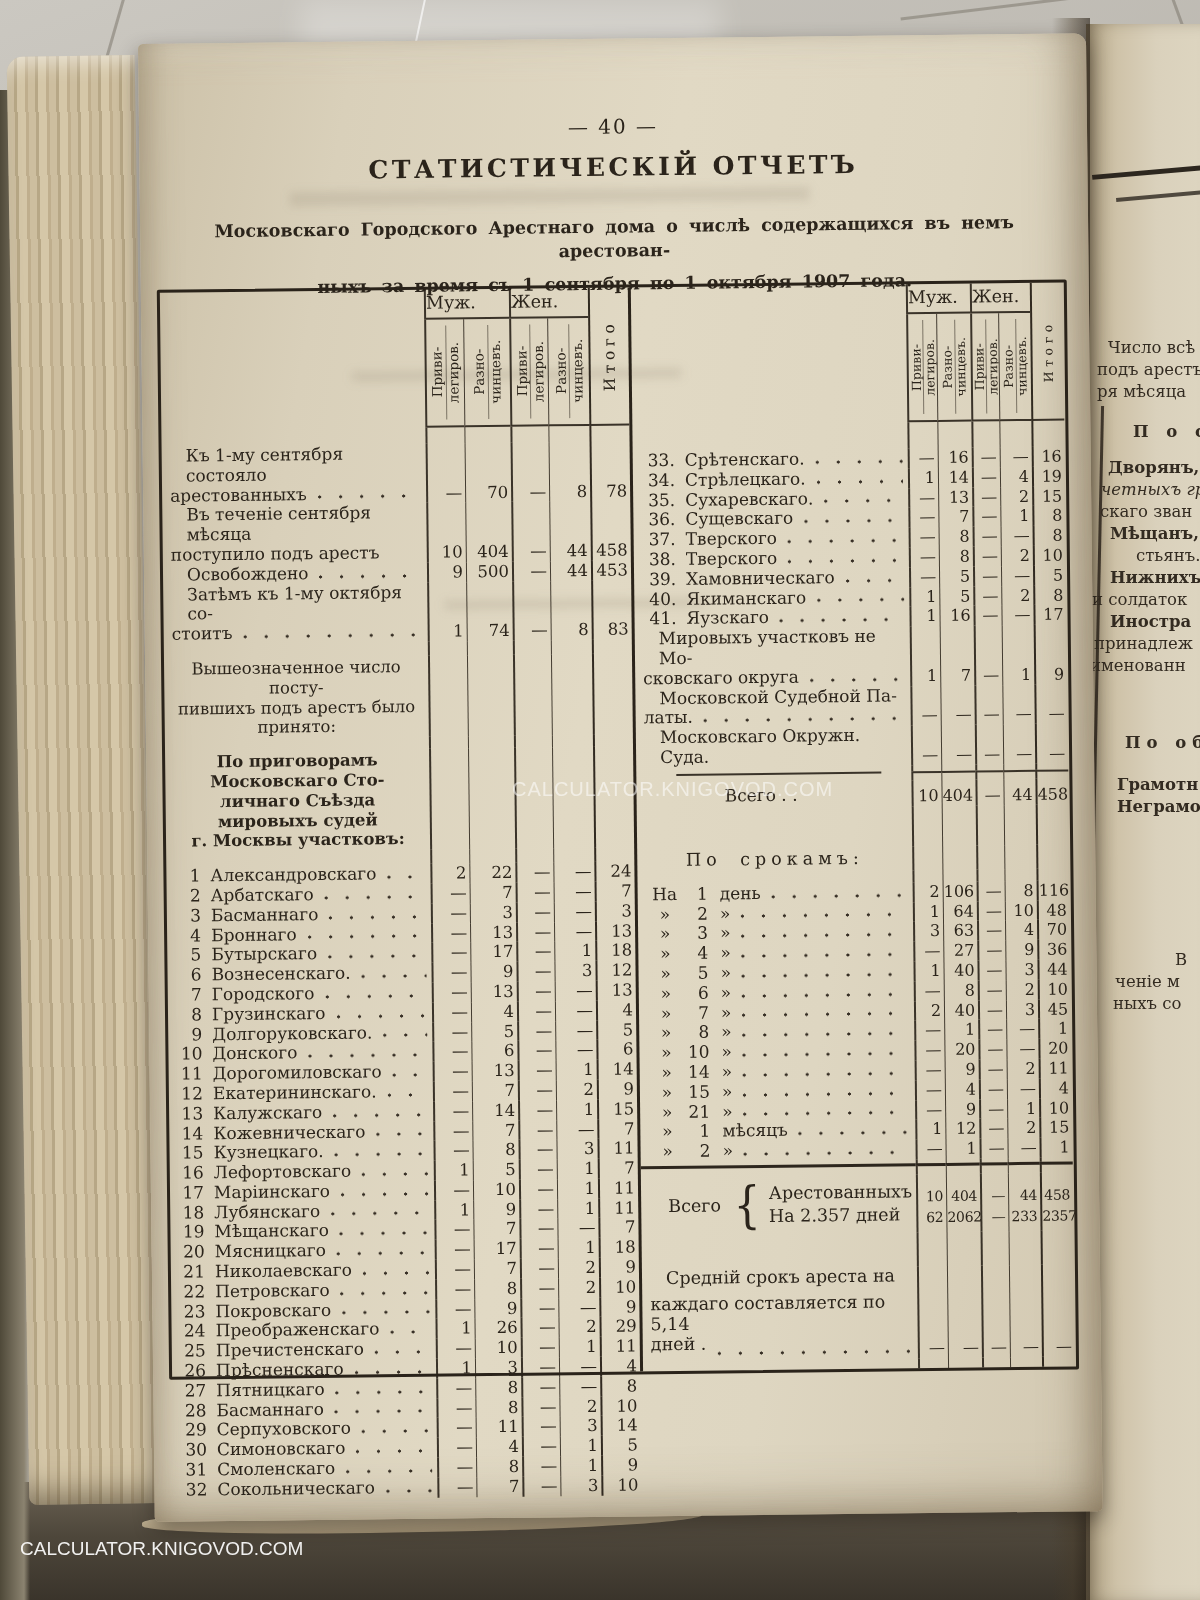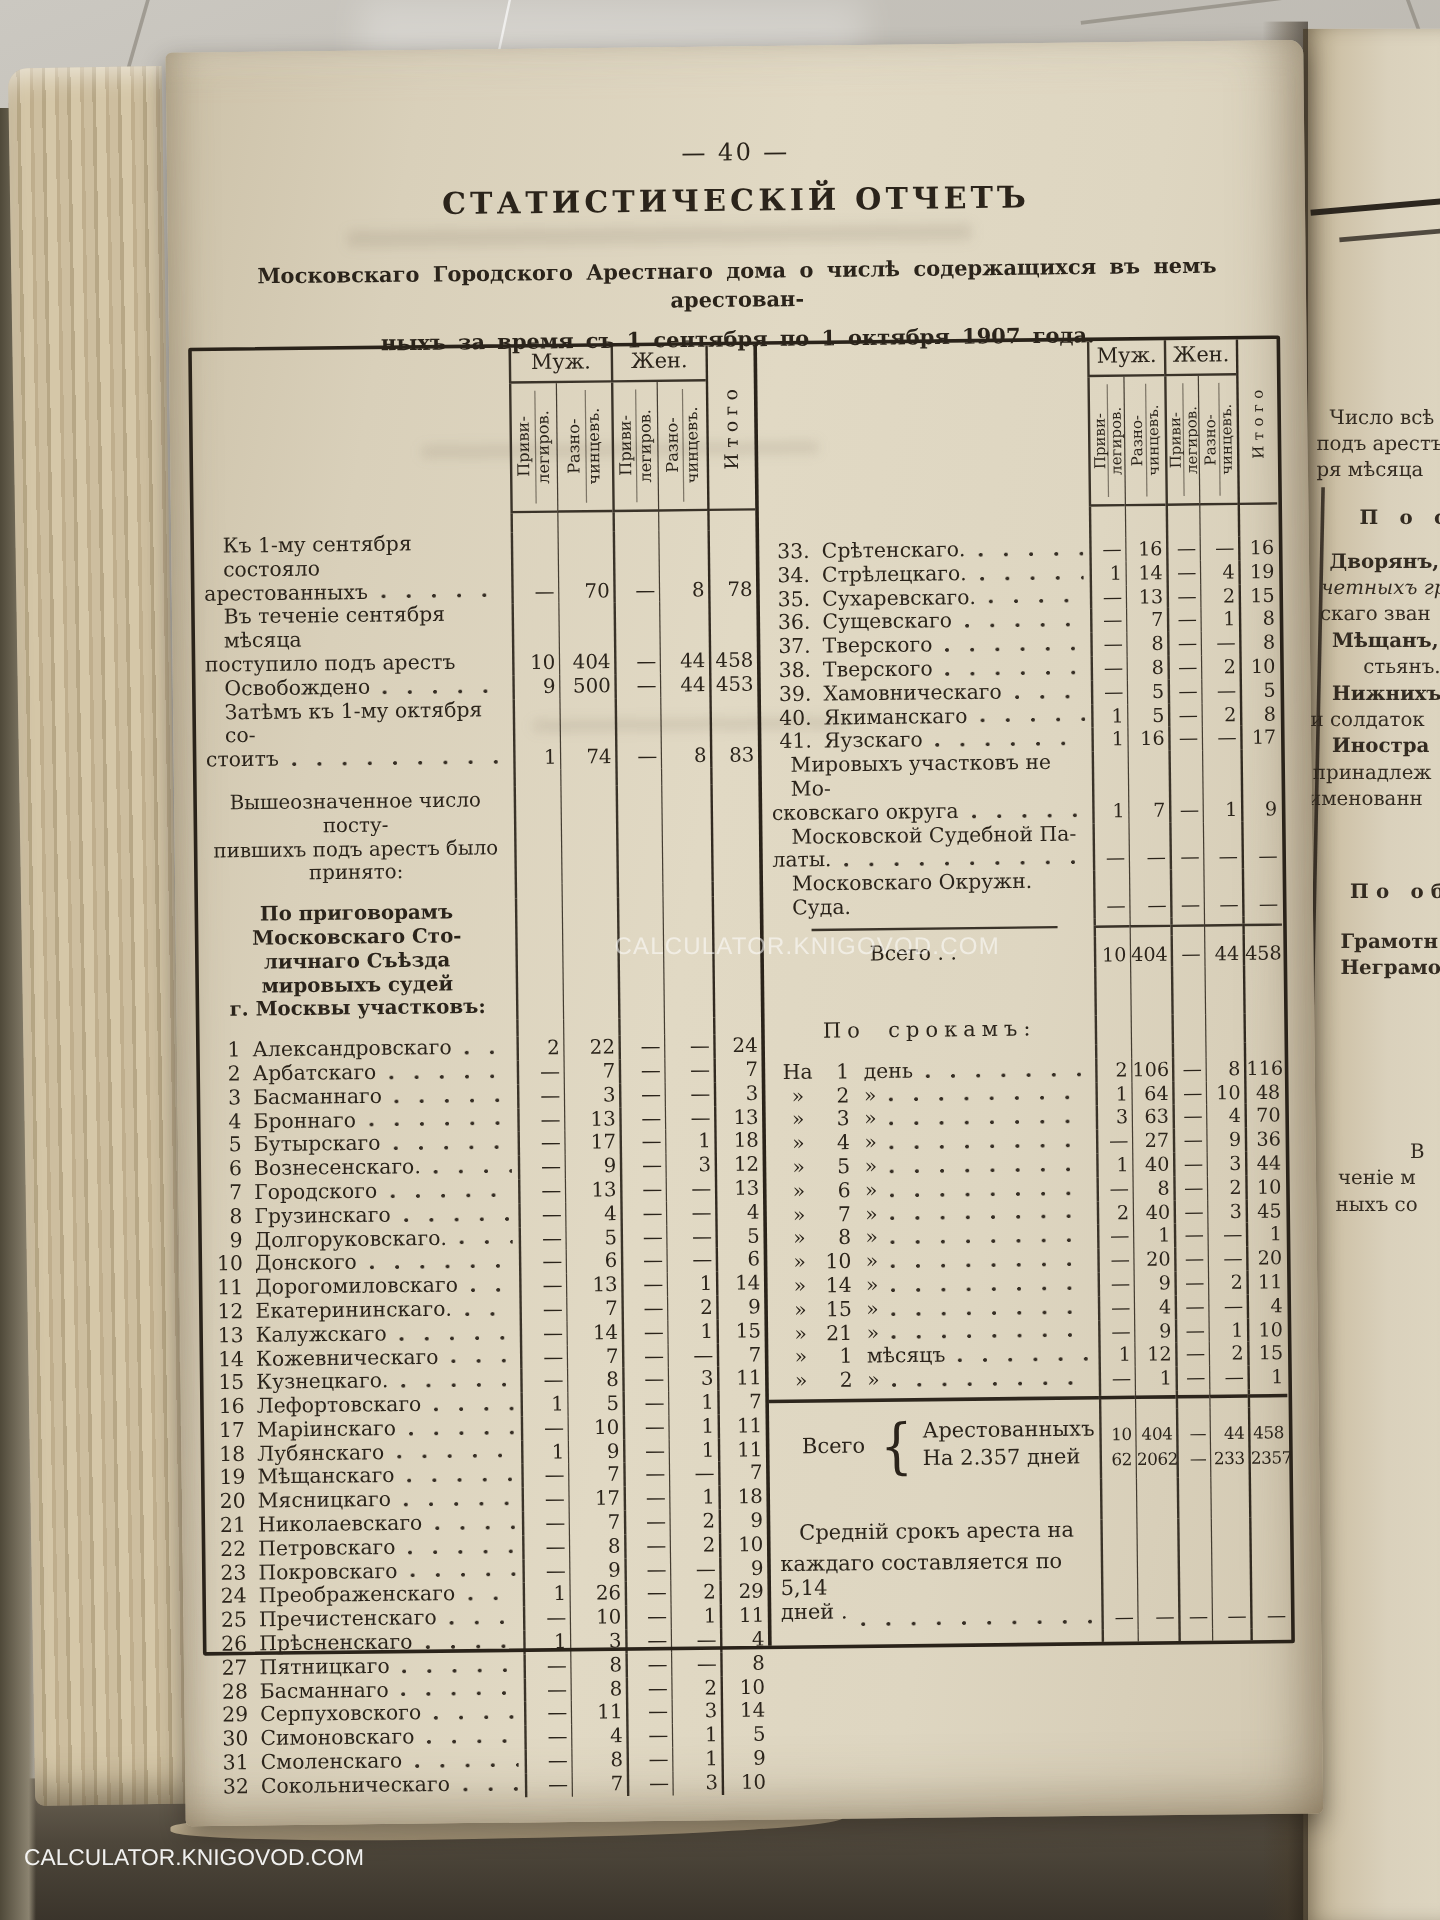--- a/index.html
+++ b/index.html
@@ -89,21 +89,21 @@
   .pb{font-weight:bold}
   .sp{letter-spacing:5px;word-spacing:8px;font-size:17.5px}
   .tot{justify-content:flex-end;text-align:center;padding-right:34px;font-size:17px;padding-bottom:2px}
   .avg .lline{min-height:26px}
   .avg{font-size:17.5px}
 
   .thead{display:grid;grid-template-rows:30px 108px;flex:none}
   .h-lab{grid-column:1;grid-row:1/3}
   .h-male{grid-column:2/4;grid-row:1;border-left:2px solid rgba(40,33,24,.9);border-bottom:2px solid rgba(40,33,24,.9)}
   .h-fem{grid-column:4/6;grid-row:1;border-left:2px solid rgba(40,33,24,.9);border-bottom:2px solid rgba(40,33,24,.9)}
-  .h-male,.h-fem{font-size:17.5px;text-align:center;padding-top:3px}
+  .h-male,.h-fem{font-size:17.5px;padding-top:3px}
   .h-sub{grid-row:2;display:flex;justify-content:center;position:relative;overflow:hidden;border-bottom:2px solid rgba(40,33,24,.9)}
   .h-s1{grid-column:2;border-left:2px solid rgba(40,33,24,.9)}
   .h-s2{grid-column:3;border-left:1.6px solid rgba(40,33,24,.85)}
   .h-s3{grid-column:4;border-left:2px solid rgba(40,33,24,.9)}
   .h-s4{grid-column:5;border-left:1.6px solid rgba(40,33,24,.85)}
   .h-sub::before{content:'';position:absolute;left:50%;top:6px;bottom:6px;border-left:1px solid rgba(43,36,28,.55)}
   .h-itogo{grid-column:6;grid-row:1/3;border-left:2.4px solid rgba(40,33,24,.95);border-bottom:2px solid rgba(40,33,24,.9);display:flex;justify-content:center}
   .vh{writing-mode:vertical-rl;transform:rotate(180deg);font-size:13.5px;line-height:16.5px;text-align:center;margin:auto;height:96%}
   .half-r .vh{font-size:12.5px;line-height:13.5px}
   .vi{letter-spacing:4.5px;font-size:15.5px;line-height:18px}

